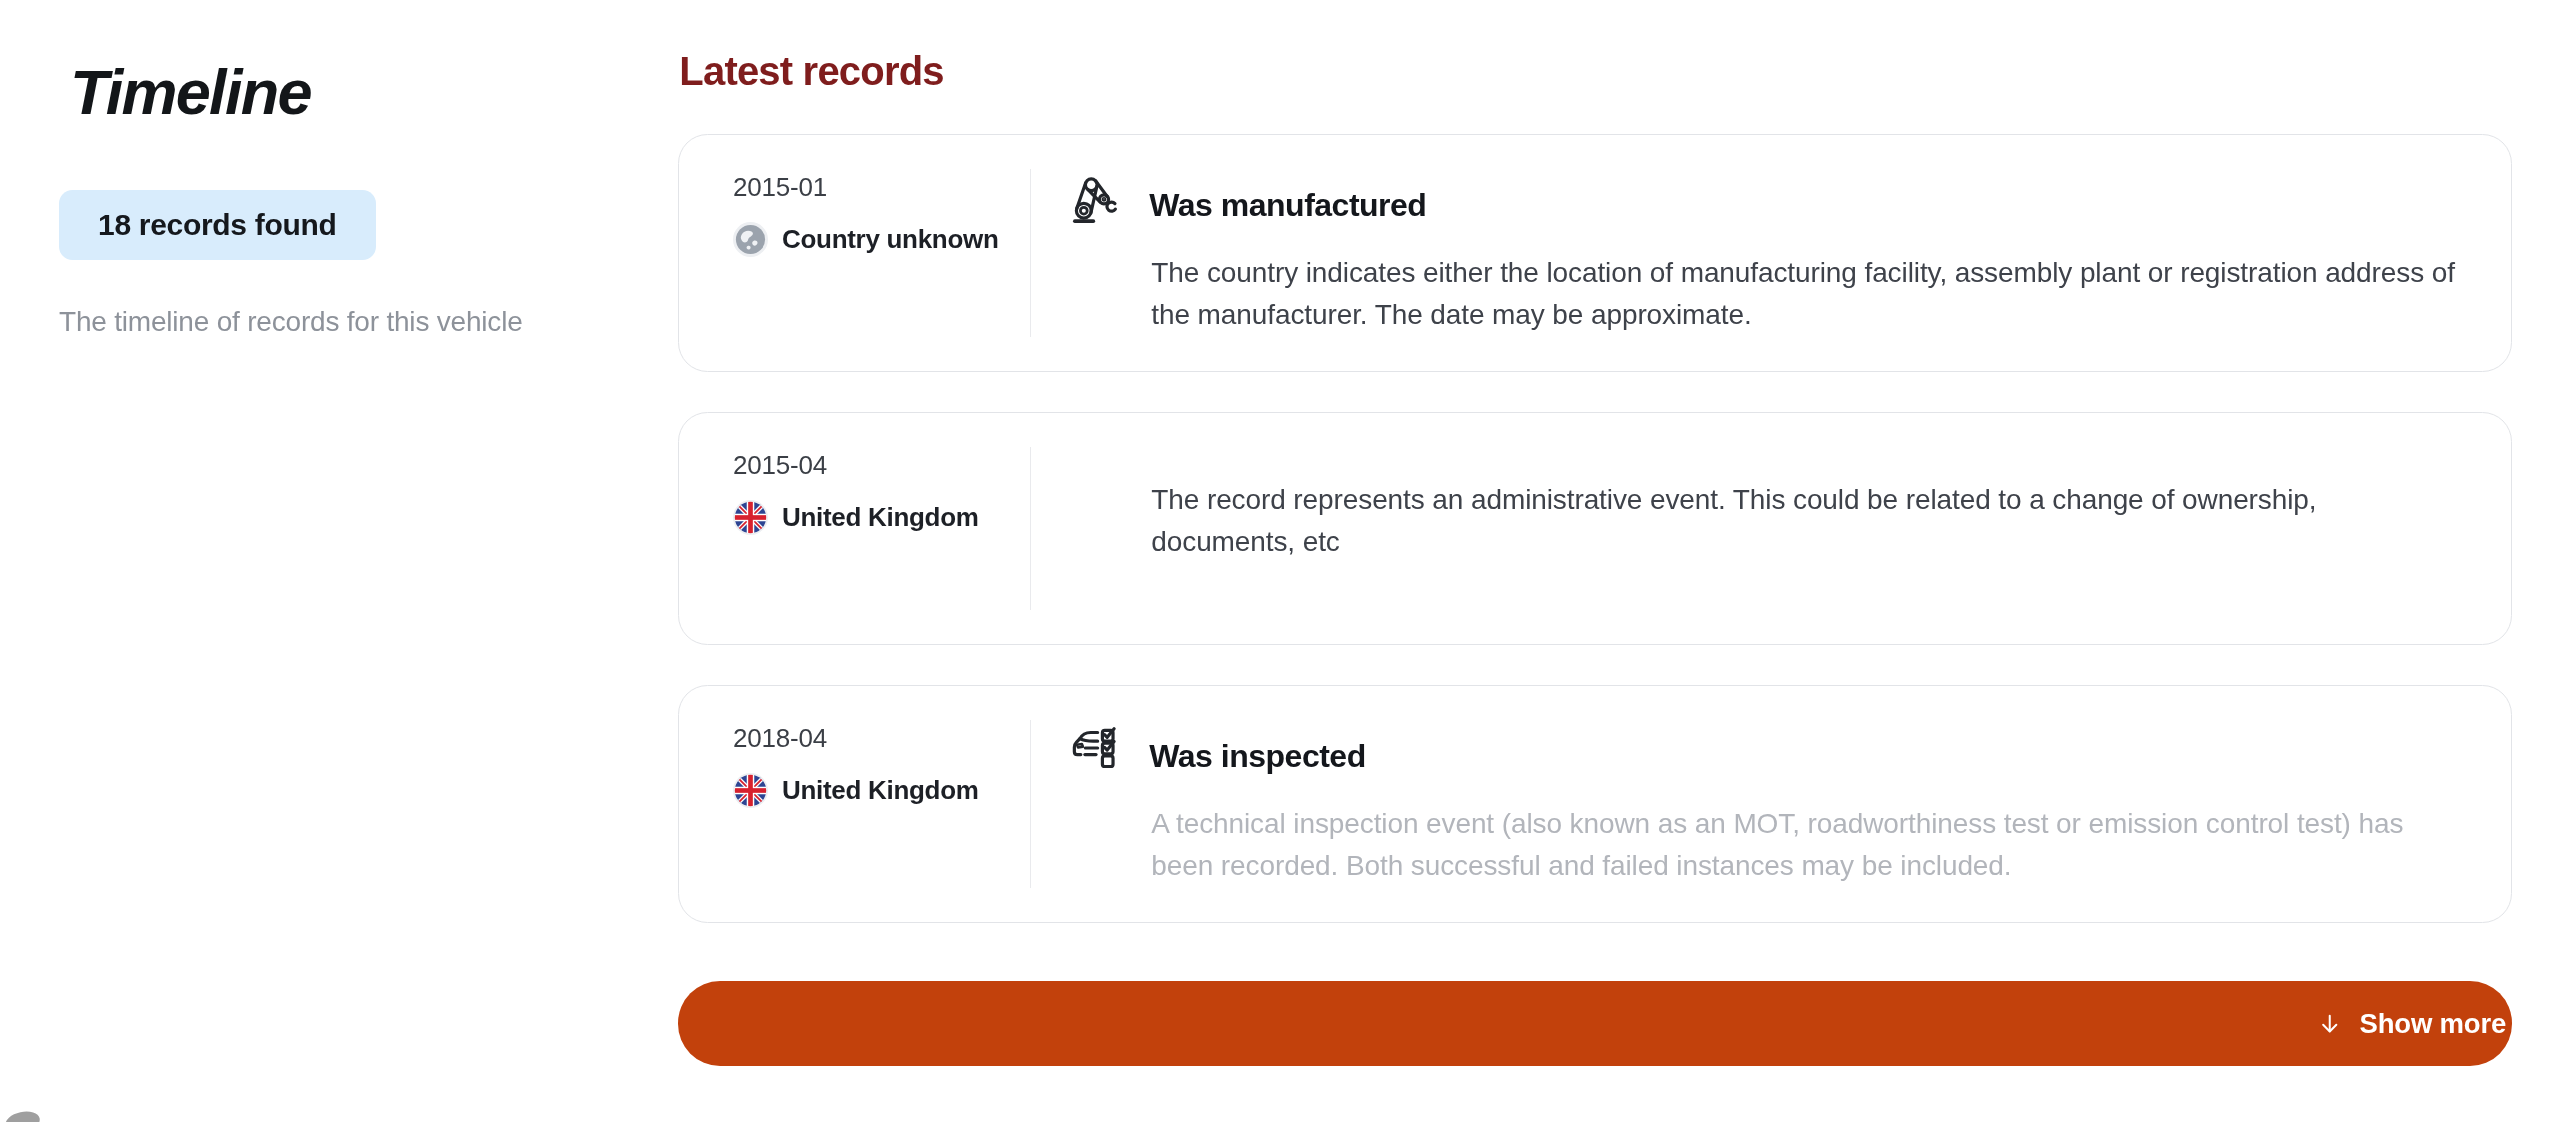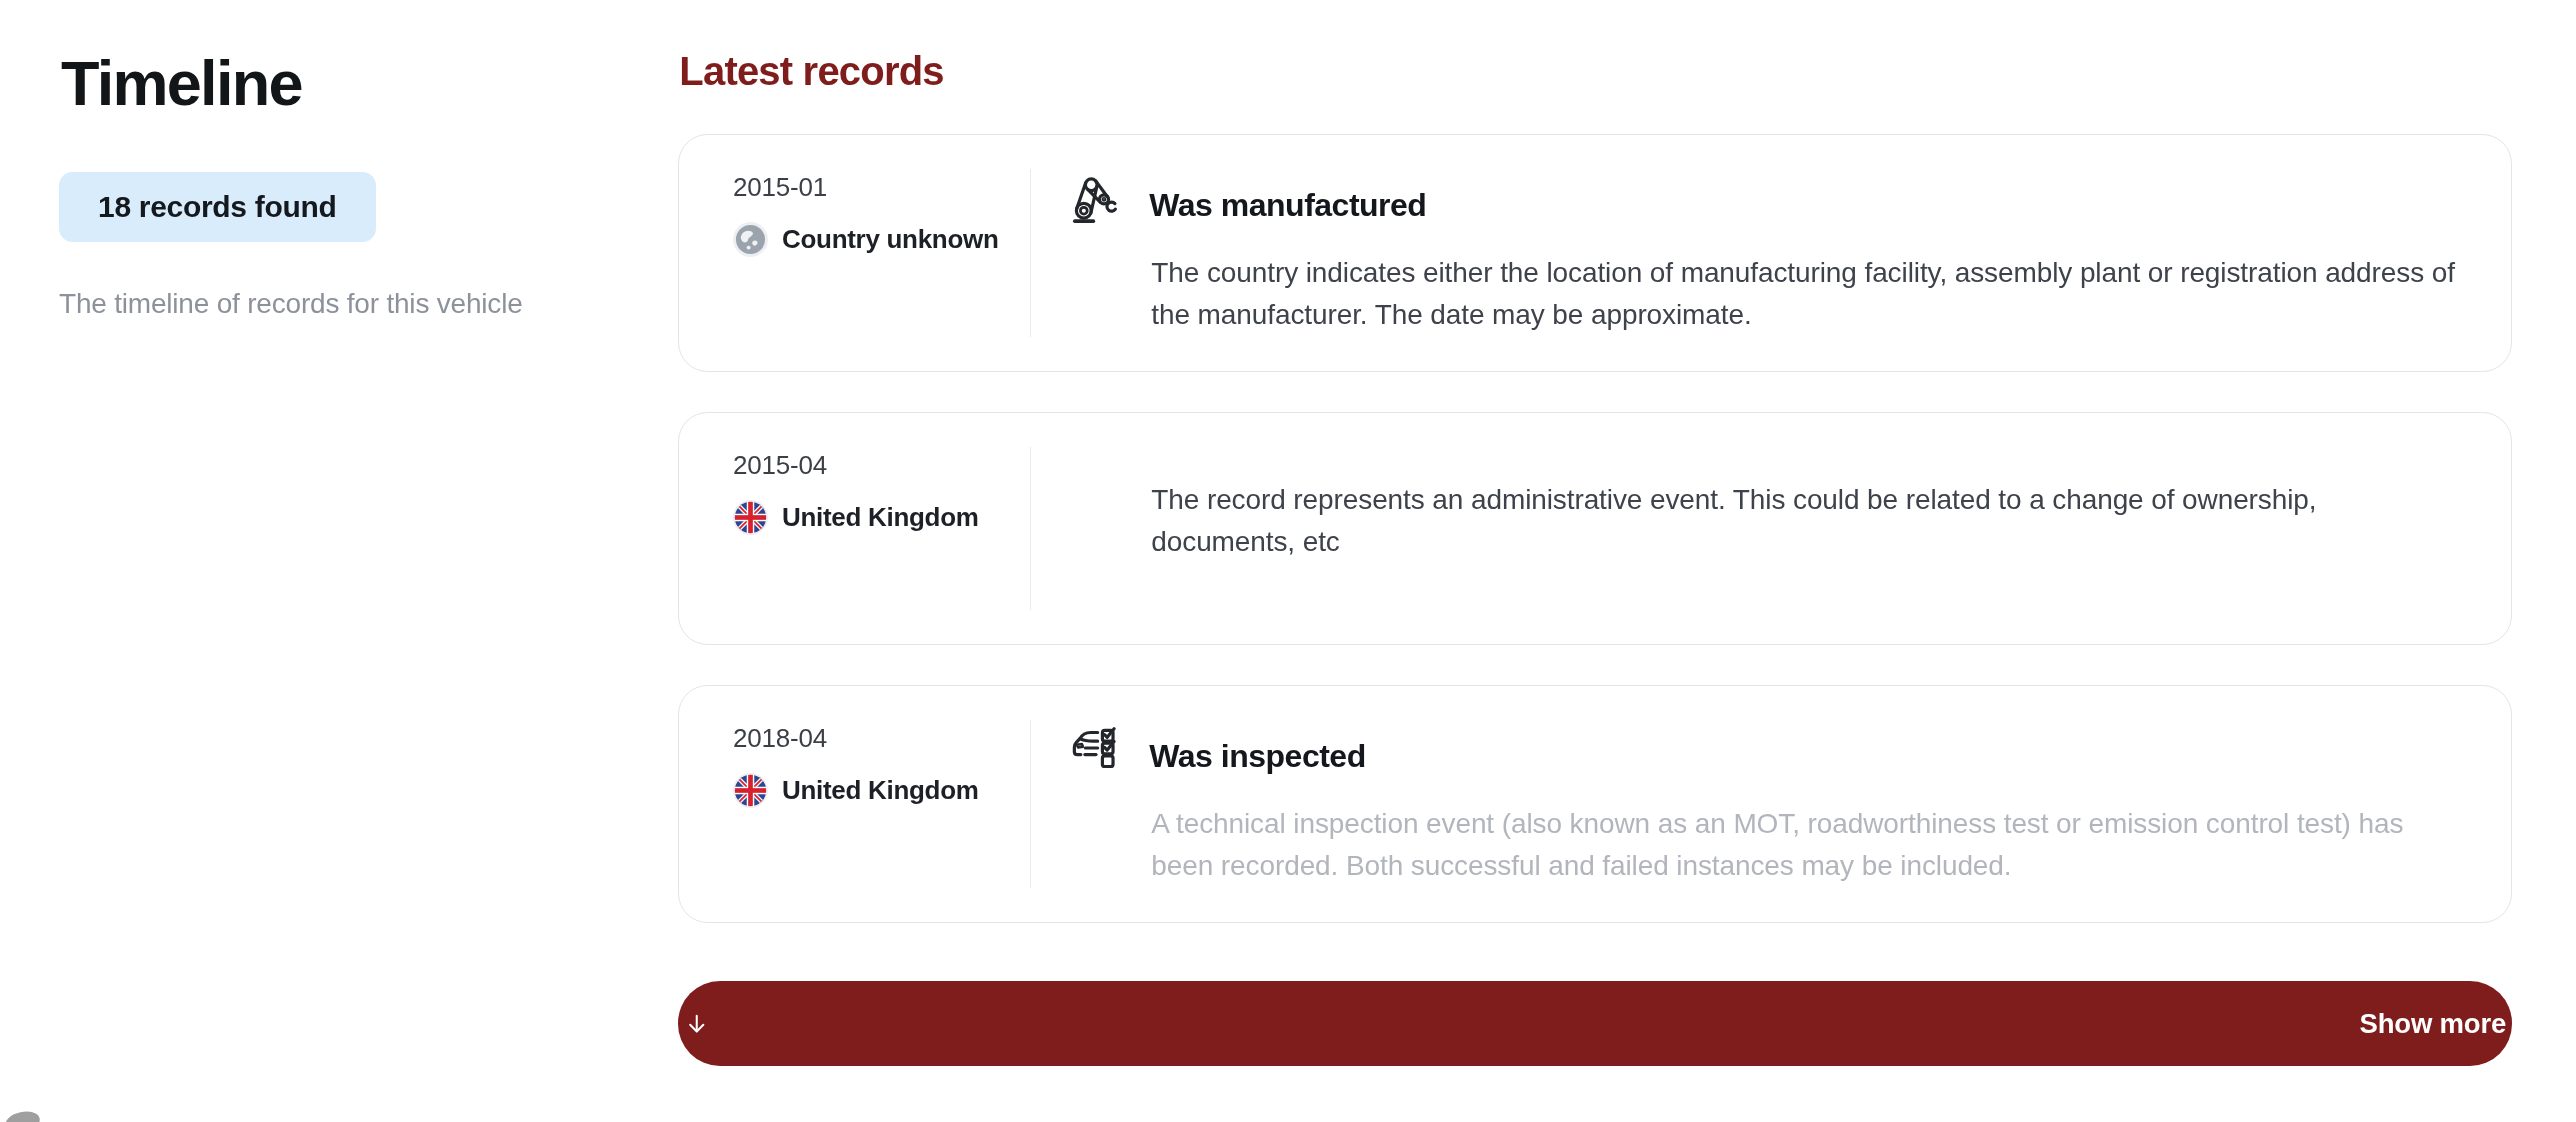--- a/index.html
+++ b/index.html
@@ -5,22 +5,22 @@
   html,body{margin:0;padding:0;}
   body{
     width:2576px;height:1123px;position:relative;overflow:hidden;
     background:#ffffff;
     font-family:"Liberation Sans", sans-serif;
     color:#16191d;
   }
   
   .sidebar{position:absolute;left:59px;top:47px;width:597px;}
   .sidebar h1{
-    margin:2px;font-size:63px;line-height:1.1;font-weight:800;
-    letter-spacing:-1.7px;color:#131619;
+    margin:11px;font-size:63px;line-height:1.1;font-weight:800;
+    letter-spacing:-1.7px;color:#131619;font-style:italic;
   }
   .badge{
     display:inline-block;margin-top:52px;
     background:#d8ecfc;border-radius:13.4px;
     padding:18px 39px;
     font-size:30px;font-weight:700;color:#15181d;letter-spacing:-0.3px;
   }
   .subtitle{
     margin-top:44px;font-size:28px;line-height:1.25;
     color:#8d929a;letter-spacing:-0.2px;
@@ -50,22 +50,22 @@
   .event-icon{flex:none;width:51px;height:51px;}
   .event-title{font-size:32px;font-weight:700;color:#14171c;letter-spacing:-0.5px;}
   .desc{
     margin:28px 0 0 81px;max-width:1318px;
     font-size:28px;line-height:42px;color:#3e424a;letter-spacing:-0.1px;
   }
   .desc.muted{color:#b2b5bb;}
   
   .show-more{
     position:absolute;left:678px;top:981px;width:1834px;height:85px;
-    background:#7f1d1d;border:none;border-radius:42px;
-    display:flex;align-items:center;justify-content:space-between;gap:17.4px;
+    background:#c2410c;border:none;border-radius:42px;
+    display:flex;align-items:center;justify-content:flex-end;gap:17.4px;
     cursor:pointer;
   }
   .show-more .label{
     color:#ffffff;font-size:27.5px;font-weight:700;letter-spacing:-0.2px;
     font-family:"Liberation Sans", sans-serif;
   }
   .round-icon{width:35px;height:35px;flex:none;display:block;}
   .corner-artifact{
     position:absolute;left:5.4px;bottom:-9.4px;width:35px;height:20px;
     background:#515151;border-radius:50%;opacity:.55;transform:rotate(-12deg);

